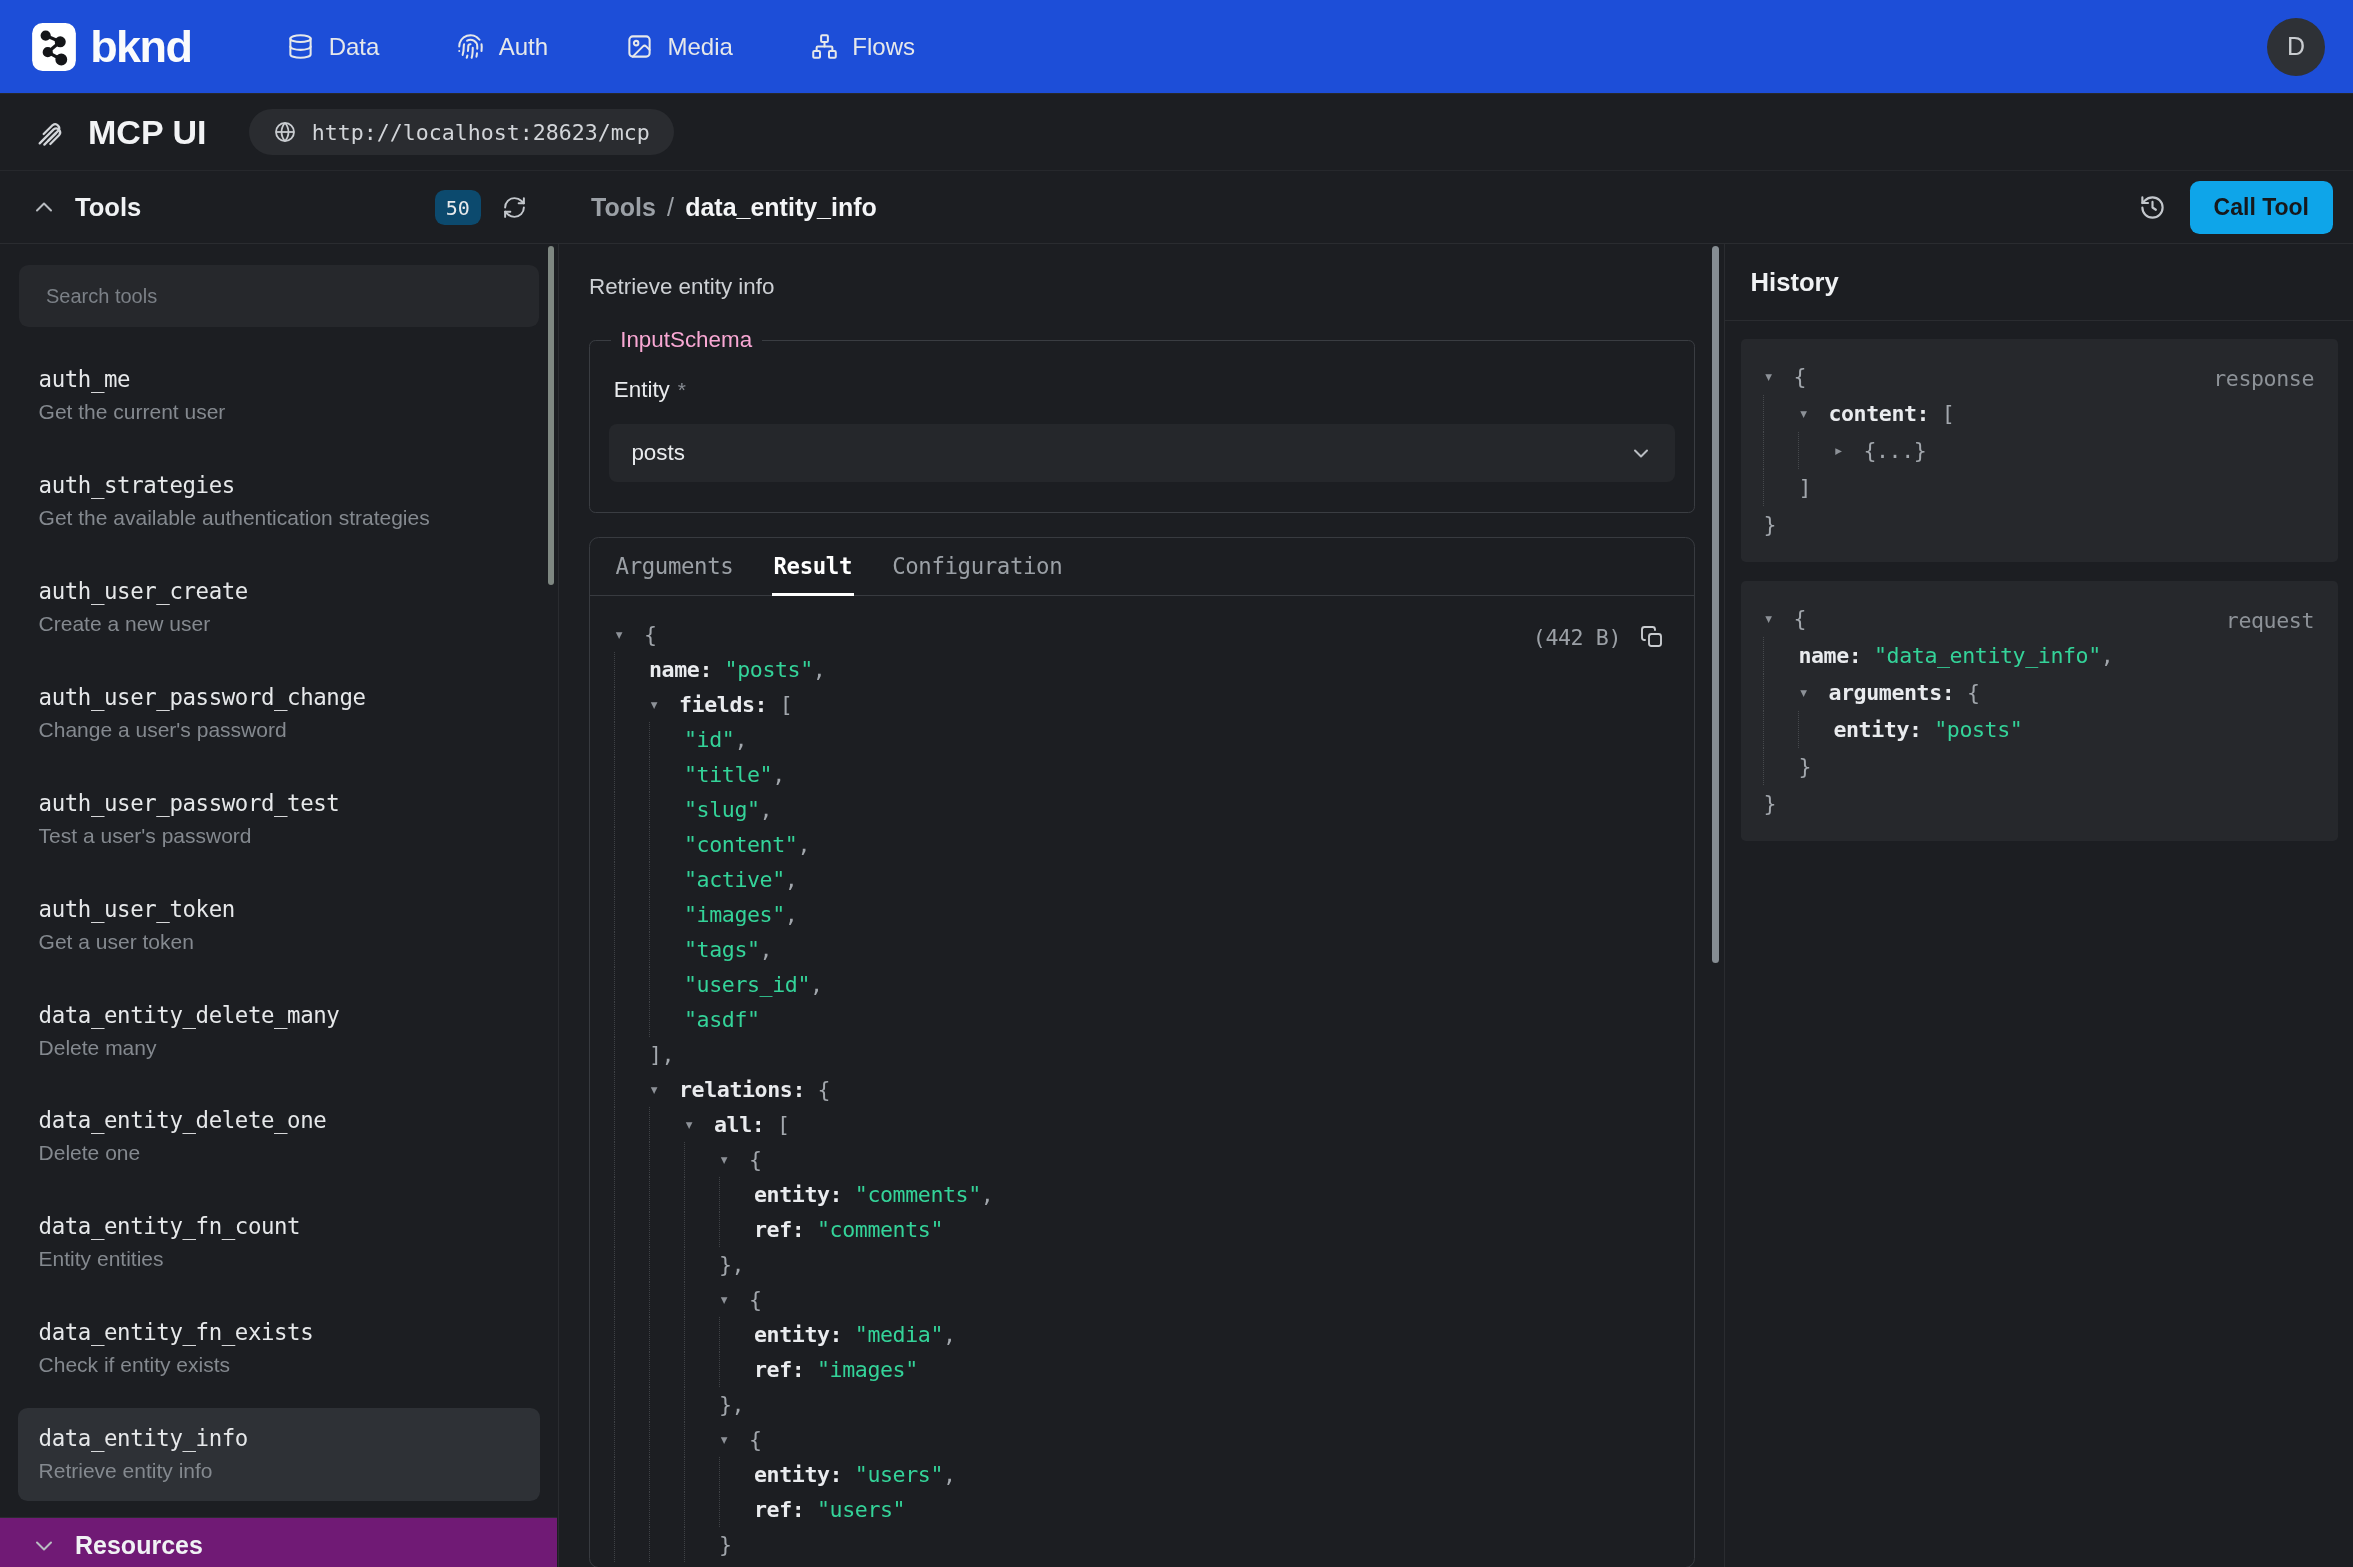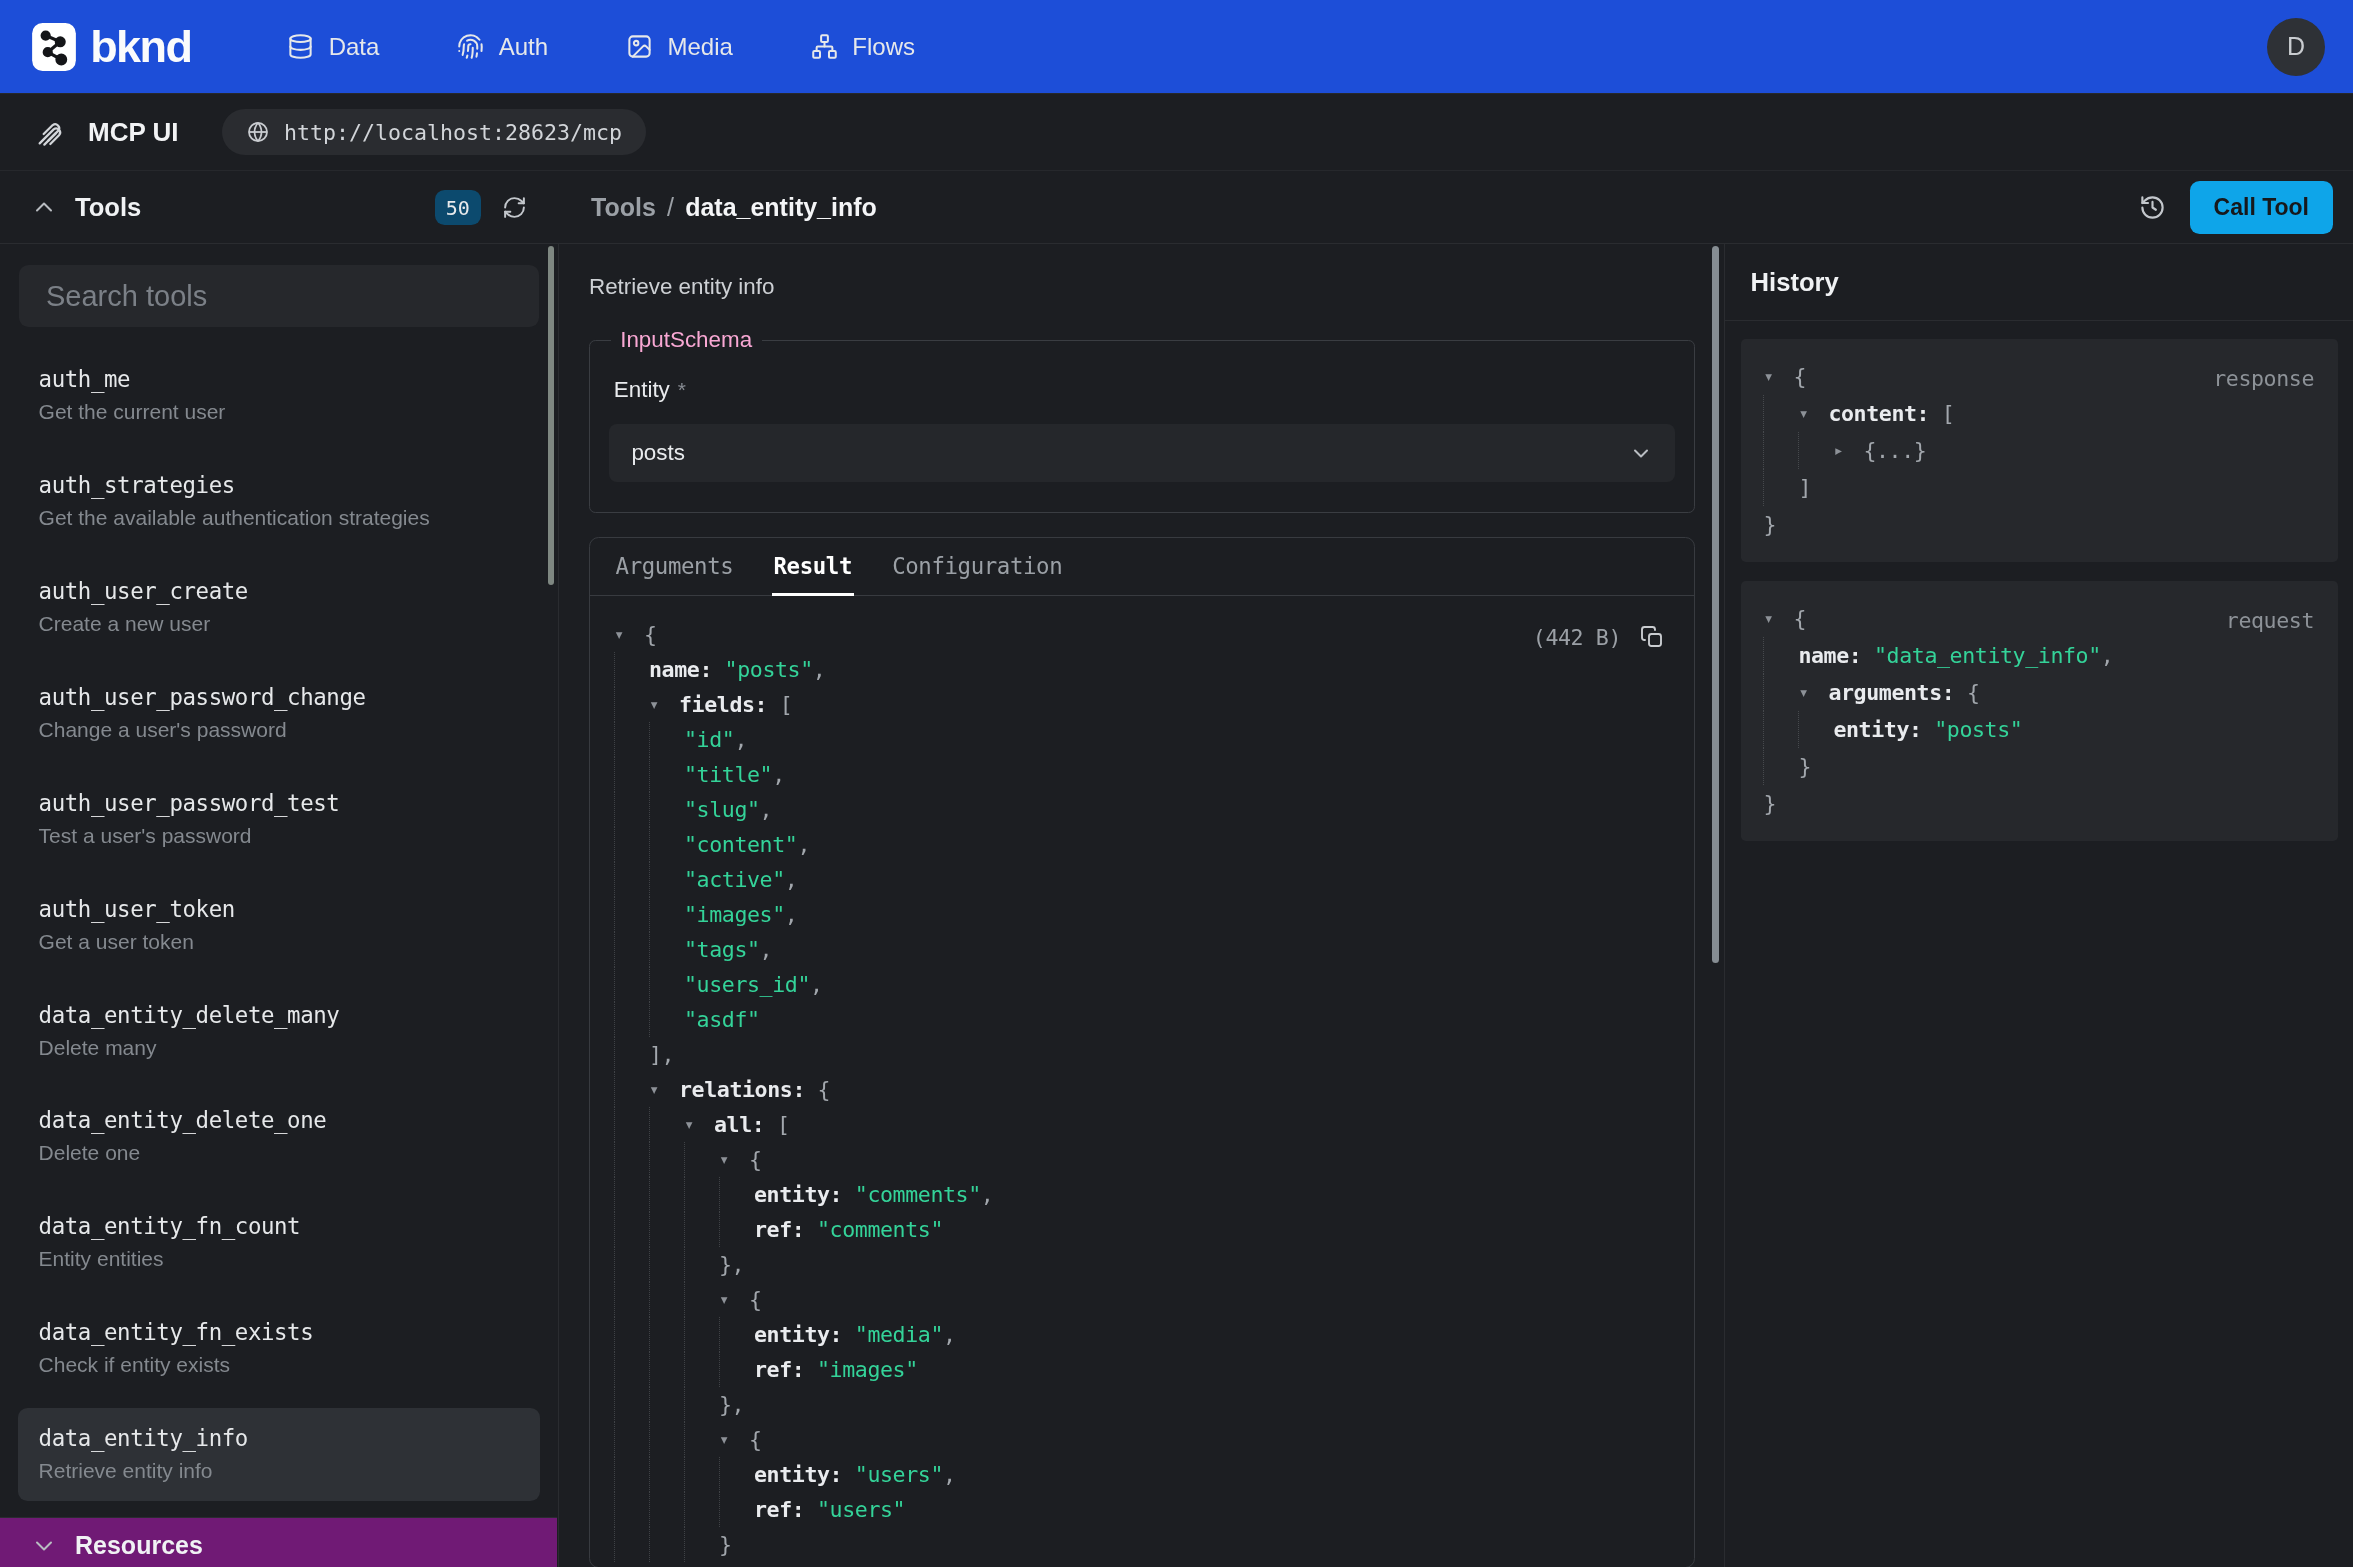--- a/index.html
+++ b/index.html
@@ -29,21 +29,21 @@
     display:flex; align-items:center; justify-content:center;
   }
 
   
   .mcpbar {
     position:absolute; top:94px; left:0; right:0; height:77px;
     display:flex; align-items:center; padding:0 35px;
     border-bottom:0.8px solid #26282c;
   }
   .mcpbar .mcp-icon { color:#d2d5d9; }
-  .mcp-title { font-size:26px; font-weight:700; color:#f2f3f5; margin-left:21px; }
+  .mcp-title { font-size:34px; font-weight:700; color:#f2f3f5; margin-left:21px; }
   .url-pill {
     margin-left:43px; height:46px; padding:0 24px; border-radius:23px;
     background:#2a2c30; display:flex; align-items:center; gap:14.4px;
     color:#d2d5d9; font-size:21.6px;
   }
   .url-pill svg { width:24px; height:24px; color:#c9ccd0; }
 
   
   .header-row {
     position:absolute; top:172px; left:0; right:0; height:72px;
@@ -72,21 +72,21 @@
 
   
   .sidebar {
     position:absolute; top:244px; left:0; width:559px; bottom:0;
     border-right:0.8px solid #2a2c30; overflow:hidden;
   }
   .search-wrap { margin:21px 19px 0 19px; }
   .search-input {
     width:100%; height:62px; background:#26282c; border:none; border-radius:9.6px;
     padding:0 27px; font-family:"Liberation Sans",sans-serif;
-    font-size:29px; color:#e6e8ea; outline:none;
+    font-size:20px; color:#e6e8ea; outline:none;
   }
   .search-input::placeholder { color:#7b8087; }
   .tool-list { margin-top:21px; padding:0 17.6px; }
   .tool-item { padding:17.6px 21px; border-radius:9.6px; margin-bottom:12.8px; cursor:default; }
   .tool-item.selected { background:#2e3136; }
   .tool-name { font-family:"DejaVu Sans Mono",monospace; font-size:22.4px; letter-spacing:-0.4px; color:#e6e8ea; }
   .tool-desc { font-size:21px; color:#84898f; margin-top:8px; }
   .resources-row {
     position:absolute; left:0; right:0.8px; bottom:0; height:51px;
     border-top:0.8px solid #2a2c30; background:#701a75;

